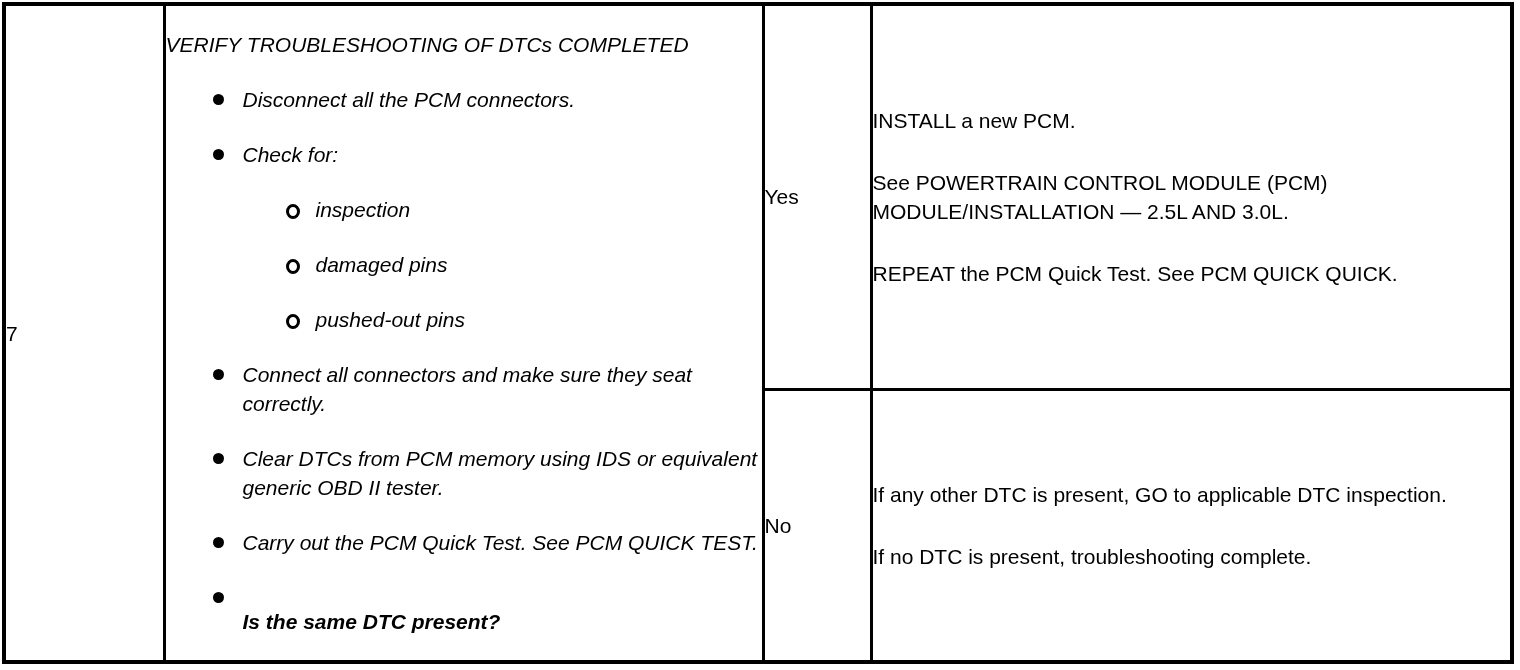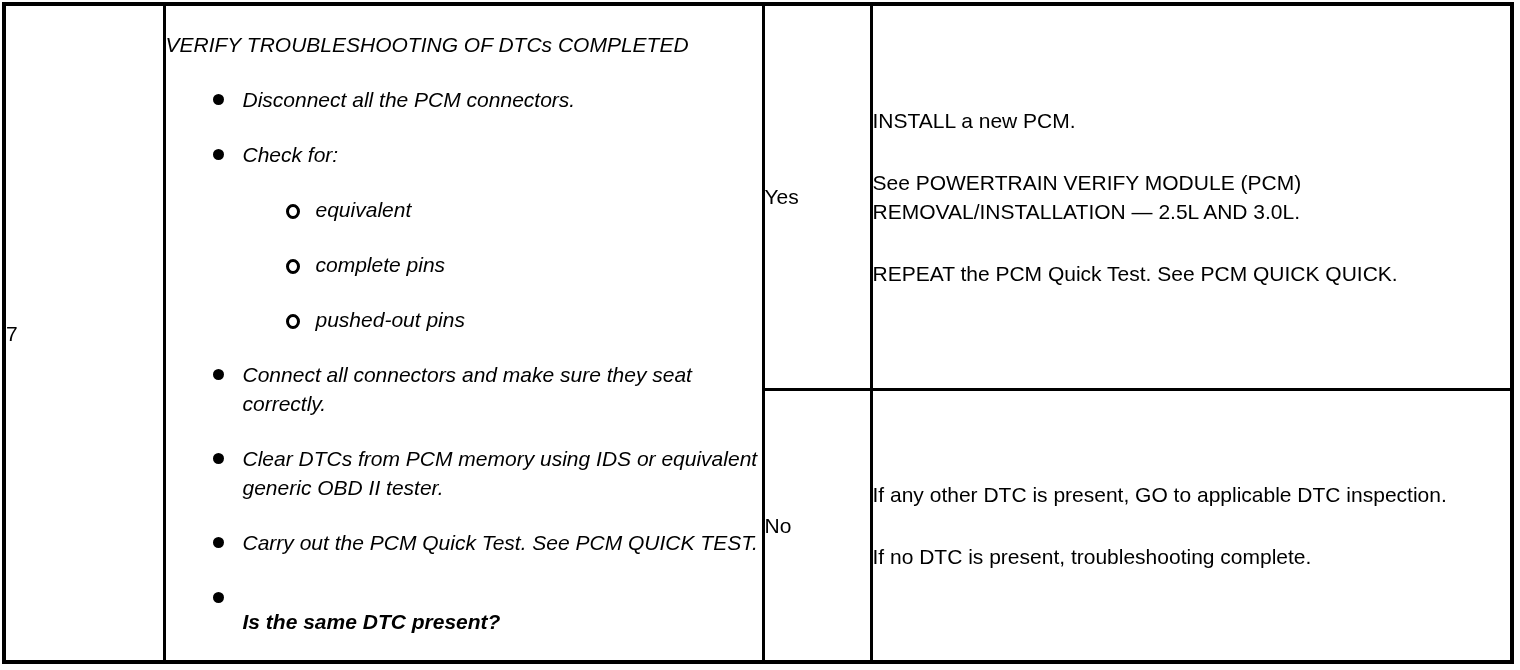--- a/index.html
+++ b/index.html
@@ -131,27 +131,27 @@
         <div class="bullet lvl1">
           <span class="marker">
                 <span class="dot1"></span>
               </span>
           <span class="btext">Check for:</span>
         </div>
         <div class="bullet lvl2">
           <span class="marker">
                 <span class="dot2"></span>
               </span>
-          <span class="btext">equivalent</span>
+          <span class="btext">inspection</span>
         </div>
         <div class="bullet lvl2">
           <span class="marker">
                 <span class="dot2"></span>
               </span>
-          <span class="btext">complete pins</span>
+          <span class="btext">damaged pins</span>
         </div>
         <div class="bullet lvl2">
           <span class="marker">
                 <span class="dot2"></span>
               </span>
           <span class="btext">pushed-out pins</span>
         </div>
         <div class="bullet lvl1">
           <span class="marker">
                 <span class="dot1"></span>
@@ -175,21 +175,21 @@
                 <span class="dot1"></span>
               </span>
           <span class="btext">Is the same DTC present?</span>
         </div>
       </td>
       <td class="c-ans">
         <span>Yes</span>
       </td>
       <td class="c-act">
         <p>INSTALL a new PCM.</p>
-        <p>See POWERTRAIN VERIFY MODULE (PCM) REMOVAL/INSTALLATION — 2.5L AND 3.0L.</p>
+        <p>See POWERTRAIN CONTROL MODULE (PCM) MODULE/INSTALLATION — 2.5L AND 3.0L.</p>
         <p>REPEAT the PCM Quick Test. See PCM QUICK QUICK.</p>
       </td>
     </tr>
     <tr>
       <td class="c-ans">
         <span>No</span>
       </td>
       <td class="c-act">
         <p>If any other DTC is present, GO to applicable DTC inspection.</p>
         <p>If no DTC is present, troubleshooting complete.</p>

